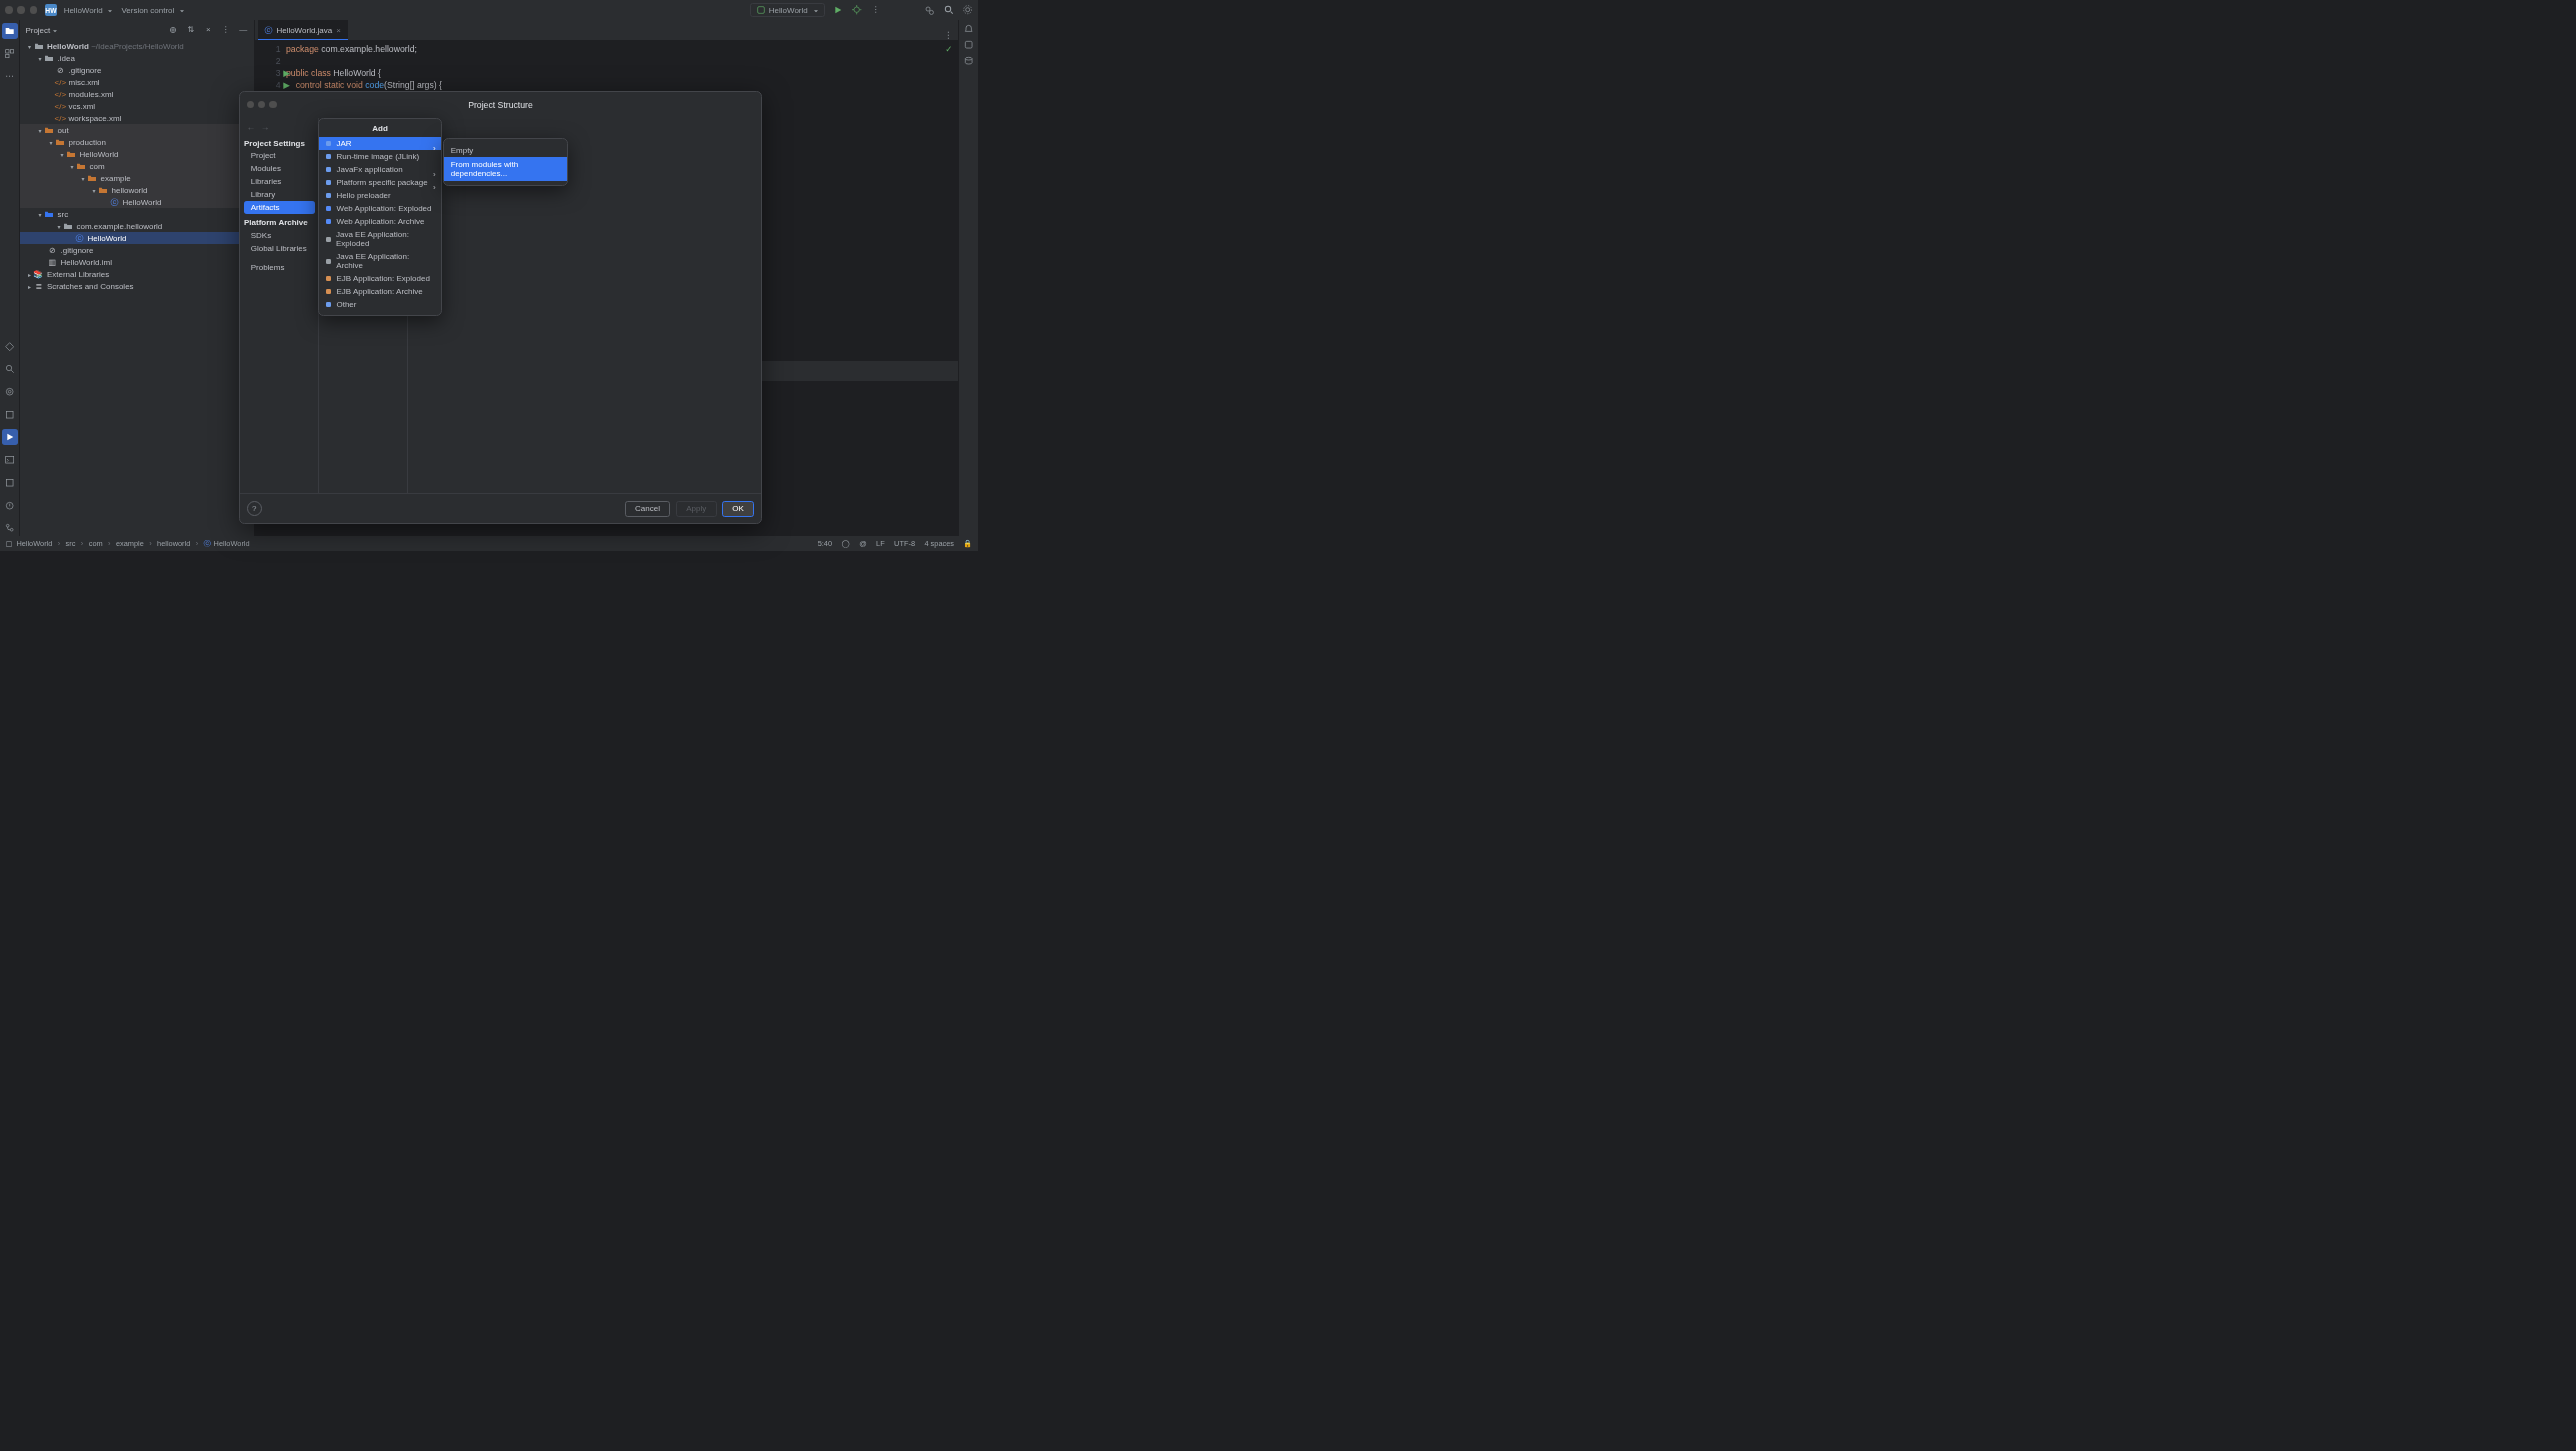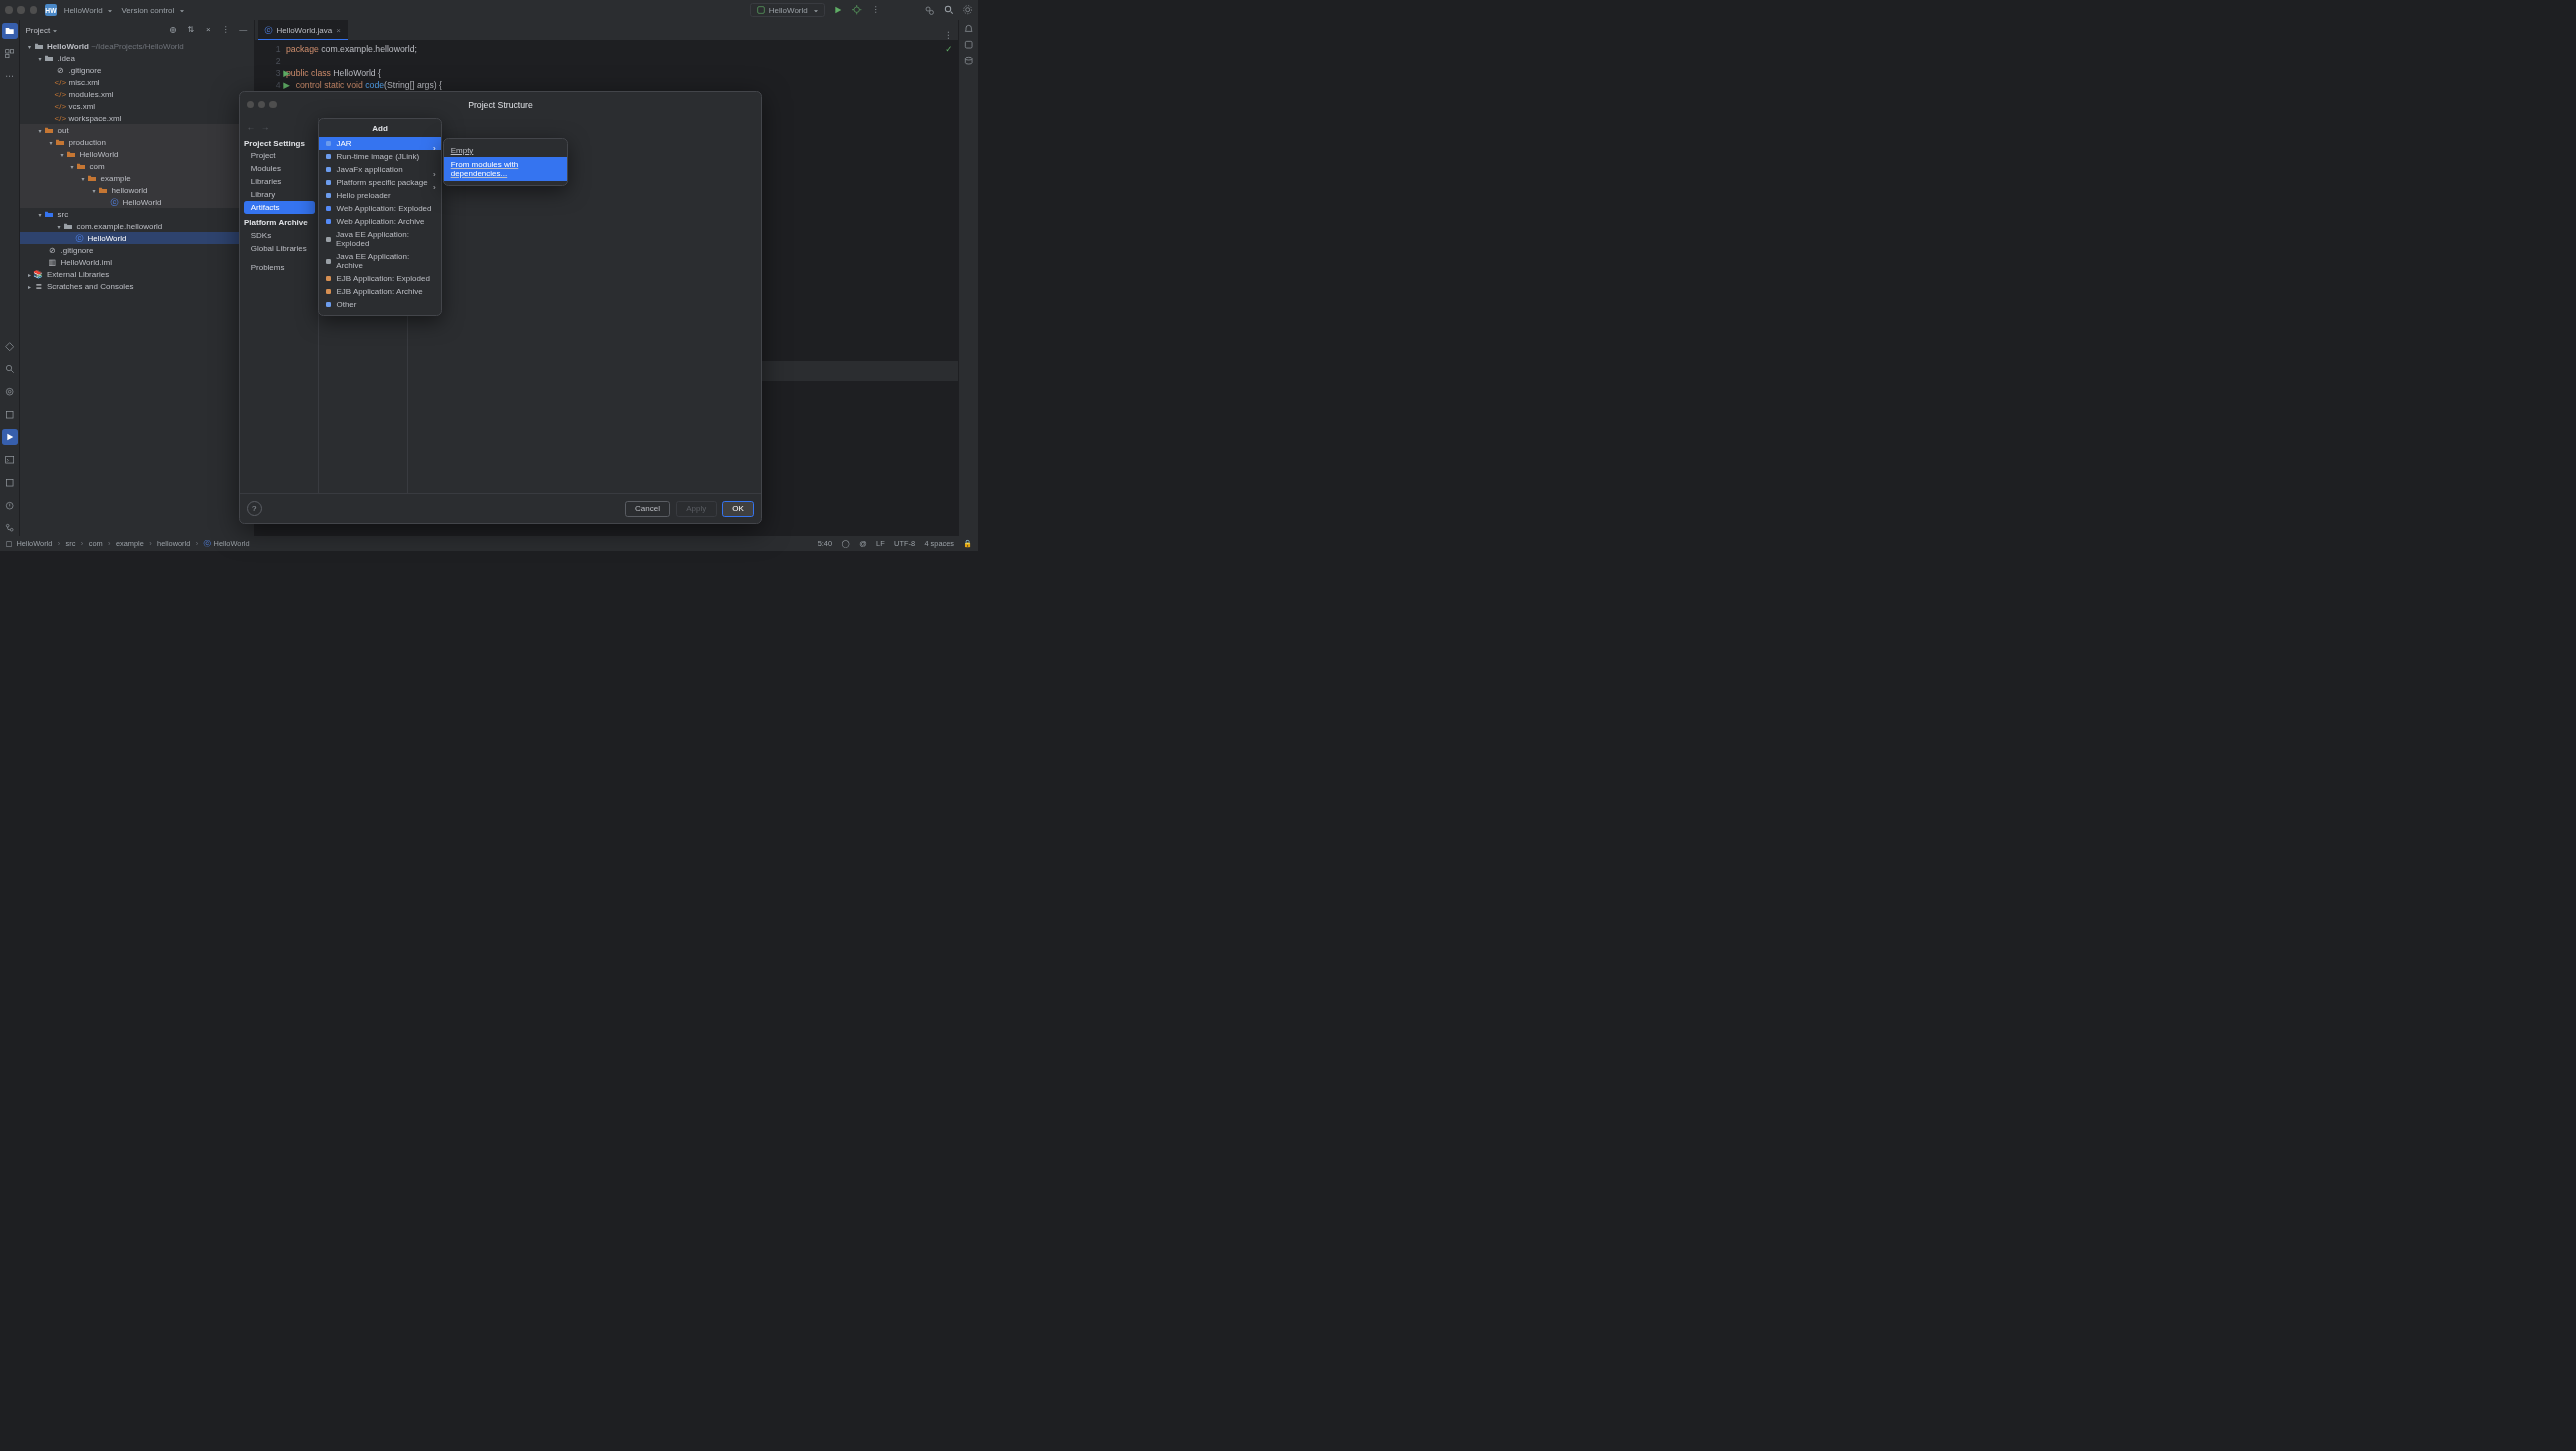--- a/index.html
+++ b/index.html
@@ -96,21 +96,21 @@
   .btn.primary { background: #404040; border-color: #3574f0; color: #fff; }
   .btn.disabled { color: #5a5d63; border-color: #393b40; }
 
   
   .popup { position: absolute; left: 318px; top: 118px; width: 124px; background: #2b2d30; border: 0.7px solid #43454a; border-radius: 5.4px; box-shadow: 0 5.4px 20px rgba(0,0,0,.5); padding: 4px 0; font-size: 8px; }
   .popup .title { text-align: center; color: #dfe1e5; font-weight: 600; padding: 1.3px 0 4px; }
   .popup .mi { display: flex; align-items: center; gap: 5.4px; padding: 2px 6.7px; position: relative; }
   .popup .mi .bullet { width: 5.4px; height: 5.4px; border-radius: 1.3px; display: inline-block; }
   .popup .mi.sel { background: #3574f0; color: #fff; }
   .popup .mi .sub::after { content: "›"; position: absolute; right: 5.4px; color: inherit; }
-  .subpopup { position: absolute; left: 443px; top: 138px; width: 125px; background: #2b2d30; border: 0.7px solid #43454a; border-radius: 5.4px; box-shadow: 0 5.4px 20px rgba(0,0,0,.5); padding: 4px 0; font-size: 8px; text-decoration: underline; }
+  .subpopup { position: absolute; left: 443px; top: 138px; width: 125px; background: #2b2d30; border: 0.7px solid #43454a; border-radius: 5.4px; box-shadow: 0 5.4px 20px rgba(0,0,0,.5); padding: 4px 0; font-size: 8px; }
   .subpopup .mi { padding: 2.7px 6.7px; }
   .subpopup .mi.sel { background: #3574f0; color: #fff; }
 
   svg { display: block; }
   .svg-folder { fill: #9aa0a6; }
 </style>
 </head>
 <body>
 
 <div class="app">

